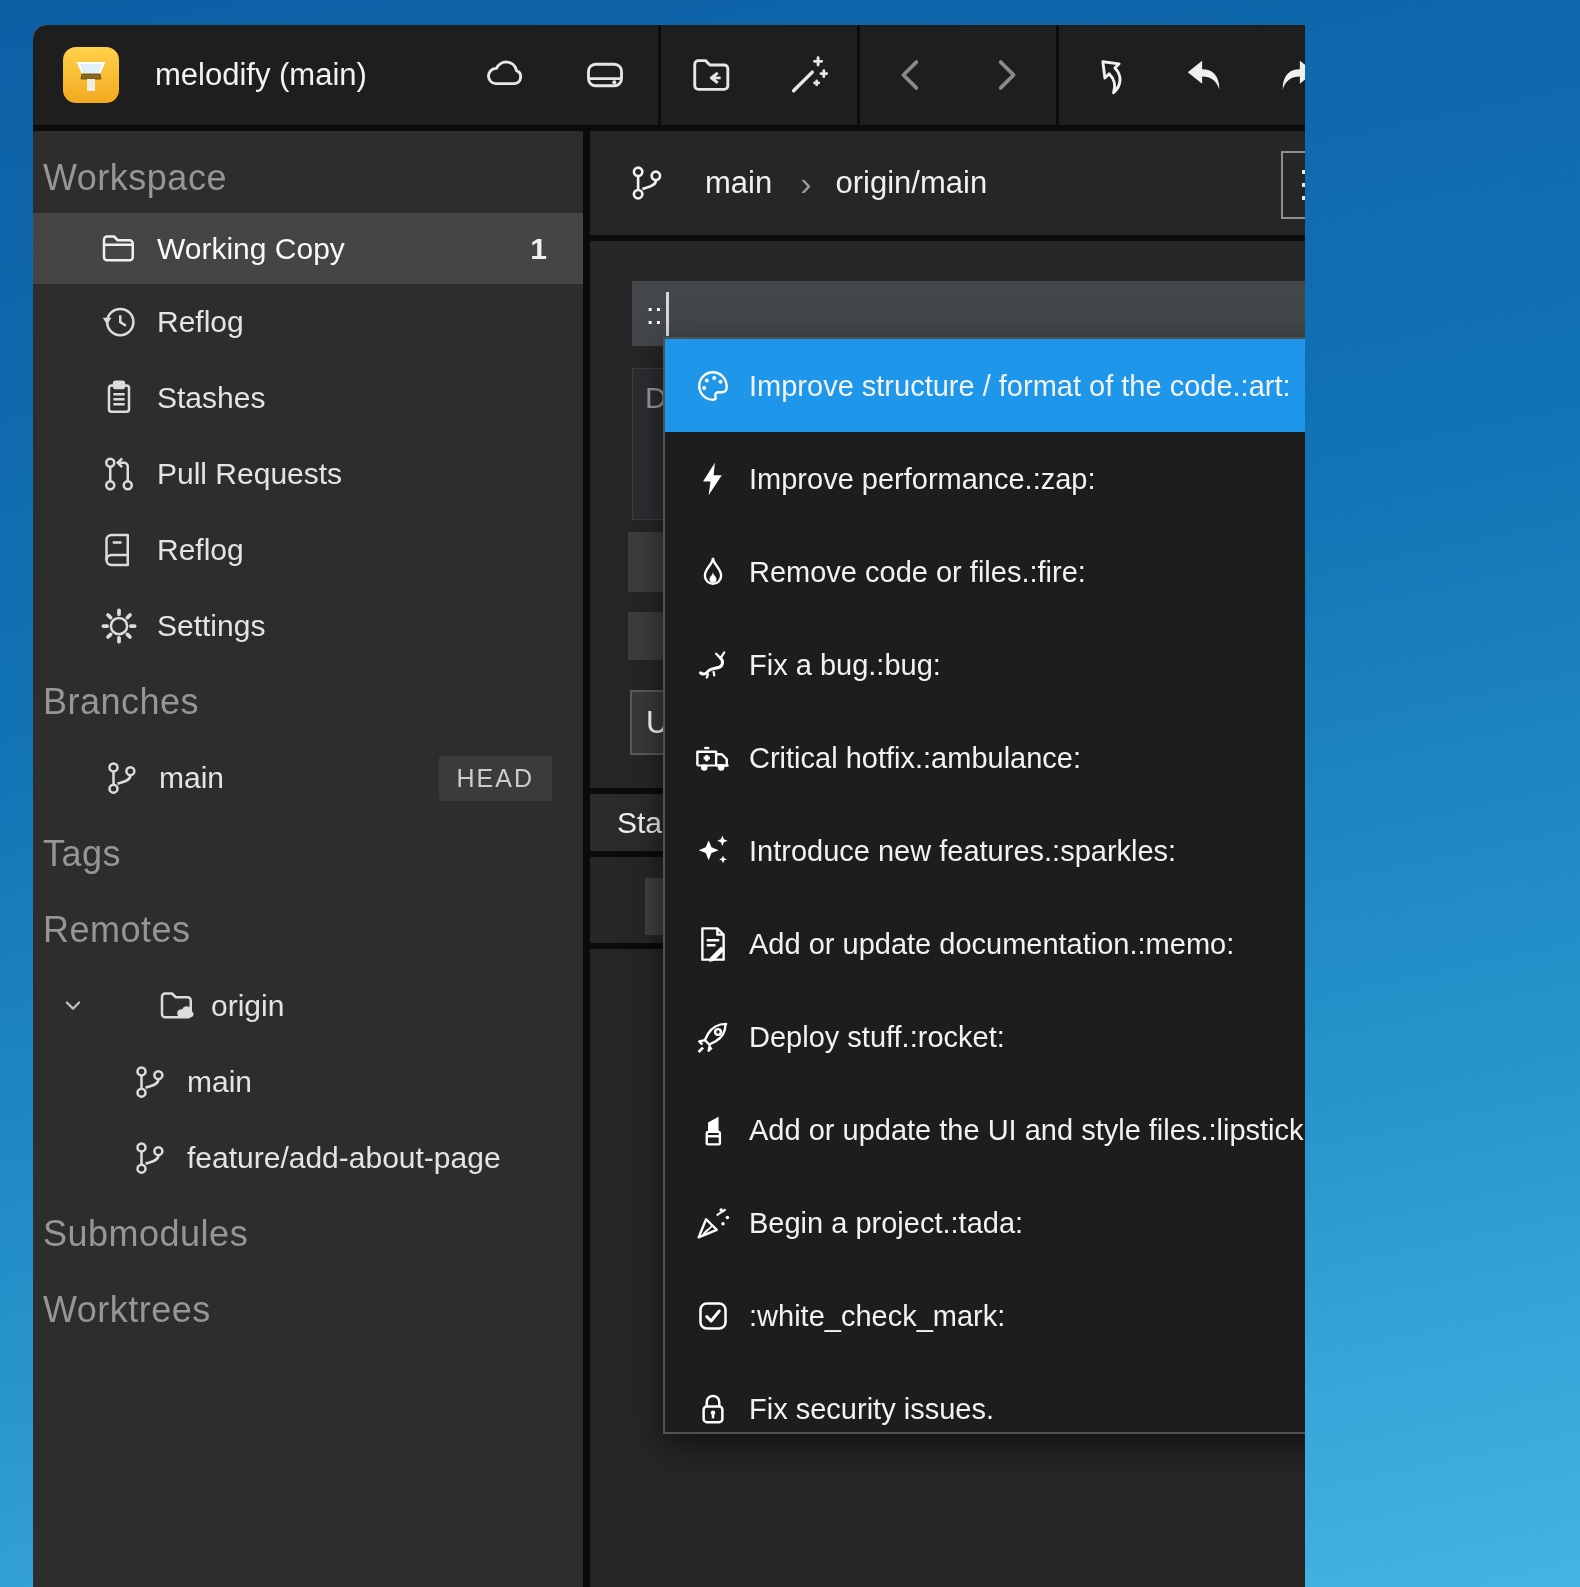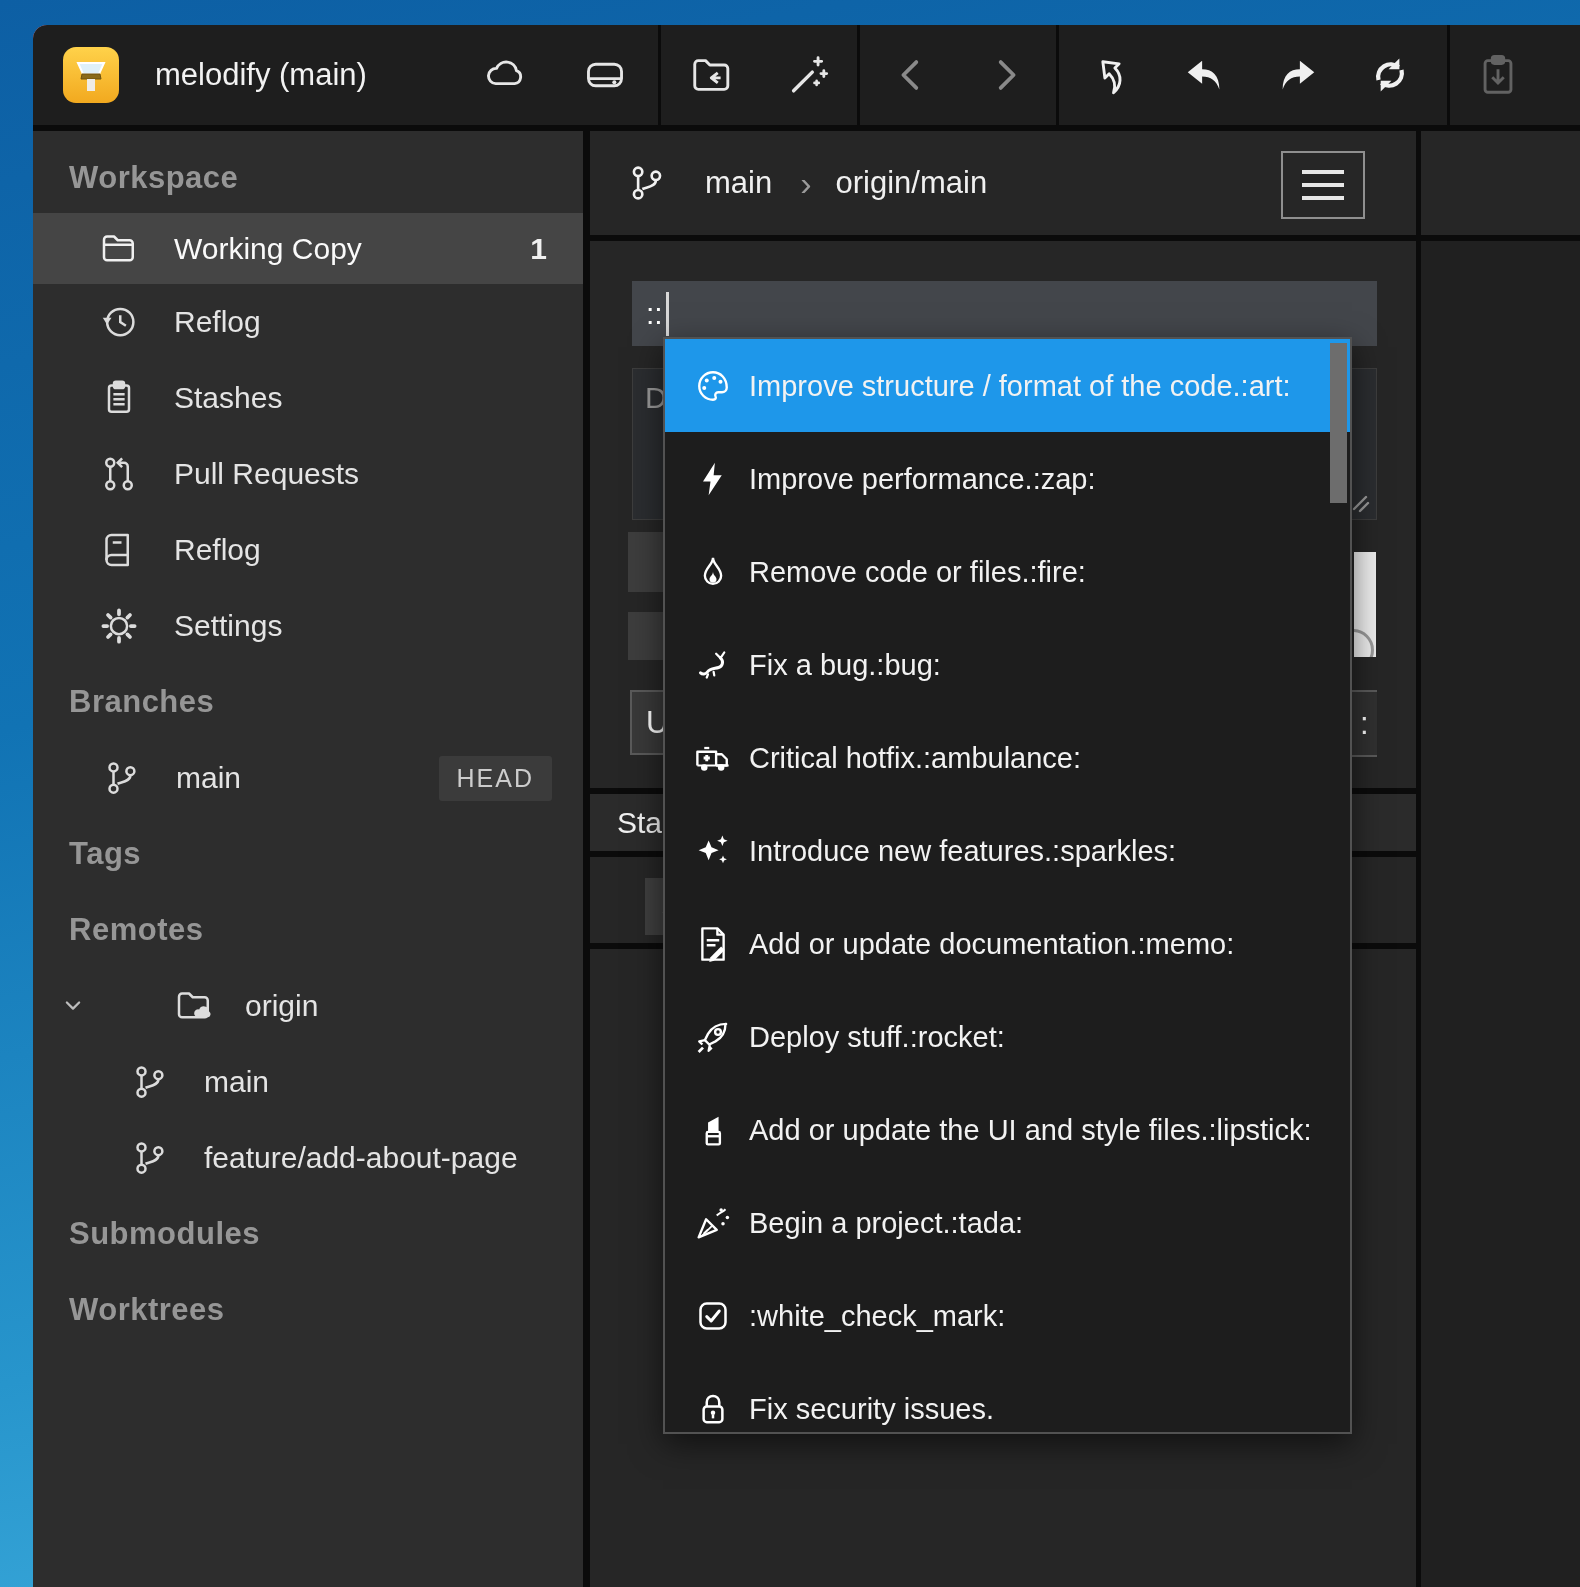--- a/index.html
+++ b/index.html
@@ -1,43 +1,43 @@
 <!DOCTYPE html>
 <html><head>
 <meta charset="utf-8">
 <style>
   html,body{margin:0;padding:0;}
   body{width:1580px;height:1587px;position:relative;overflow:hidden;
        font-family:"Liberation Sans","DejaVu Sans",sans-serif;
        background:linear-gradient(168deg,#0d5fa4 0%,#1173b4 38%,#2795cc 72%,#45b4e2 100%);}
-  .window{position:absolute;left:33px;top:25px;width:1548px;height:1562px;
+  .window{position:absolute;left:33px;top:25px;width:1272px;height:1562px;
           background:#f9a8d4;border-radius:14px 0 0 0;overflow:hidden;}
   
   .titlebar{position:relative;height:100px;background:#1e1e1e;border-bottom:6px solid #0b0b0b;}
   .tb-abs{position:absolute;top:0;height:100px;display:flex;align-items:center;justify-content:center;}
   .tb-sep{position:absolute;top:0;width:3px;height:100px;background:#0b0b0b;}
   .app-icon{left:30px;width:56px;}
   .app-icon .badge-bg{width:56px;height:56px;border-radius:13px;
      background:linear-gradient(180deg,#ffd24a,#f2a91f);display:flex;align-items:center;justify-content:center;}
   .win-title{left:122px;height:100px;display:flex;align-items:center;color:#f2f2f2;font-size:31px;}
   .icon-btn{width:56px;cursor:default;}
   svg{display:block;}
   
   .body-row{display:flex;height:1456px;}
   .sidebar{width:550px;background:#2d2d2d;position:relative;flex:none;}
   .v-div{width:7px;background:#0b0b0b;flex:none;}
   .v-div2{width:5px;background:#0b0b0b;flex:none;}
   .main-pane{width:826px;background:#262626;position:relative;flex:none;overflow:hidden;}
   .right-pane{flex:1;background:#202020;}
   .right-pane .rp-head{height:104px;background:#262626;border-bottom:6px solid #0b0b0b;}
   
-  .sb-header{height:76px;display:flex;align-items:center;padding-left:36px;
-             color:#969696;font-size:31px;font-weight:bold;letter-spacing:.5px;}
+  .sb-header{height:76px;display:flex;align-items:center;padding-left:10px;
+             color:#969696;font-size:36px;font-weight:normal;letter-spacing:.5px;}
   .sb-header.first{height:82px;padding-top:12px;box-sizing:border-box;}
-  .sb-item{height:76px;display:flex;align-items:center;color:#e4e4e4;font-size:30px;gap:17px;}
+  .sb-item{height:76px;display:flex;align-items:center;color:#e4e4e4;font-size:30px;}
   .sb-item .ic{width:40px;height:40px;margin-left:66px;margin-right:18px;flex:none;}
   .sb-item.selected{height:71px;background:#454545;color:#fafafa;}
   .sb-badge{margin-left:auto;margin-right:36px;font-weight:bold;color:#f0f0f0;}
   .head-badge{margin-left:auto;margin-right:31px;background:#3b3b3b;color:#cccccc;
               font-size:25px;letter-spacing:2px;padding:8px 18px;border-radius:3px;}
   .sb-item .chev{width:28px;height:28px;margin-left:26px;margin-right:8px;flex:none;}
   .sb-item .ic.lvl1{margin-left:62px;margin-right:14px;}
   .sb-item .ic.lvl2{margin-left:96px;margin-right:18px;}
   
   .pane-head{height:104px;background:#262626;border-bottom:6px solid #0b0b0b;

